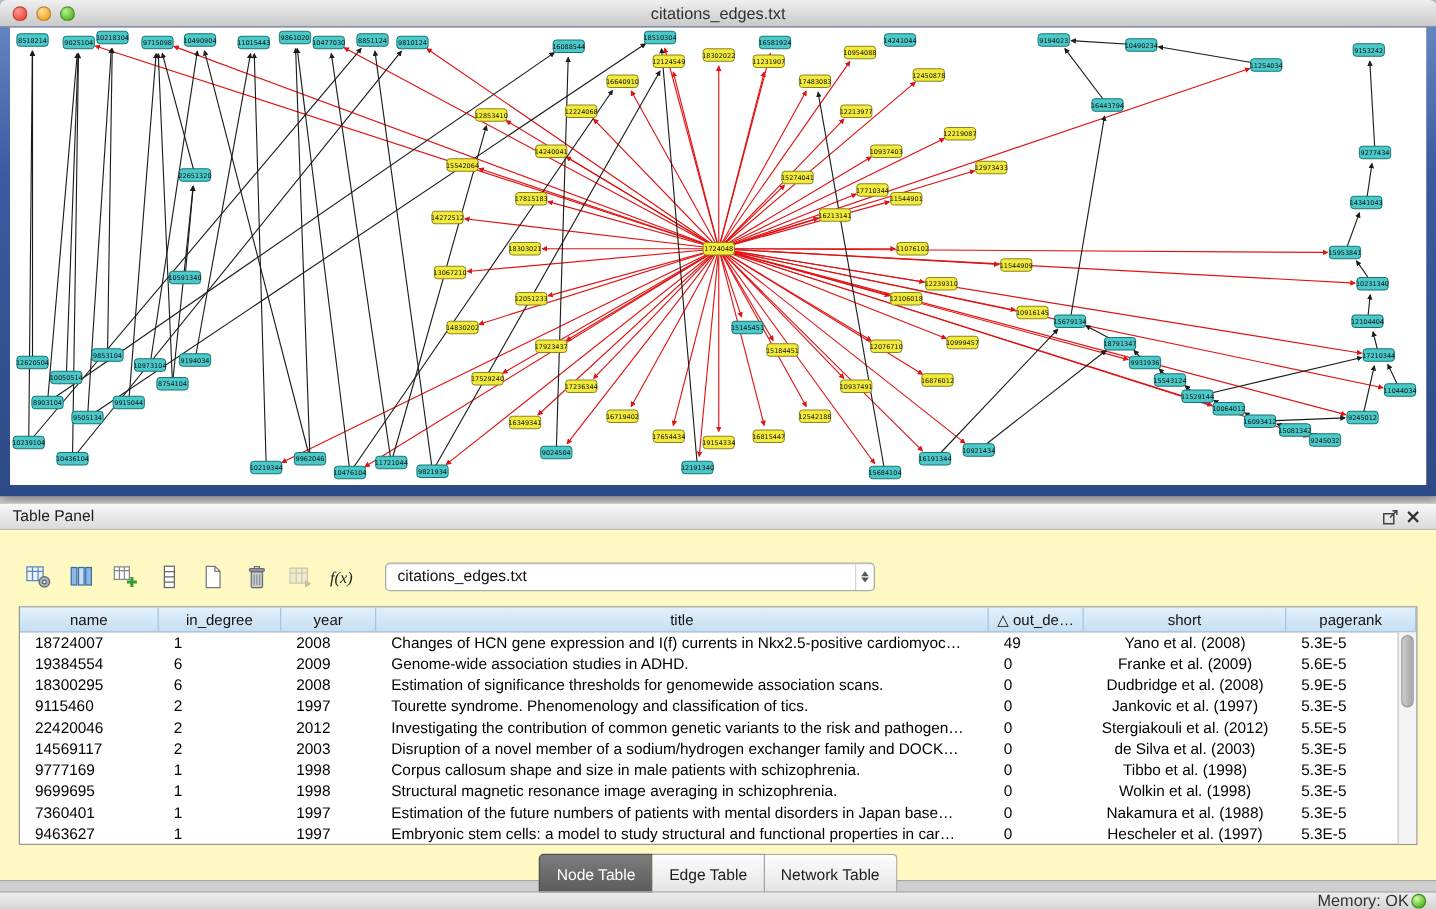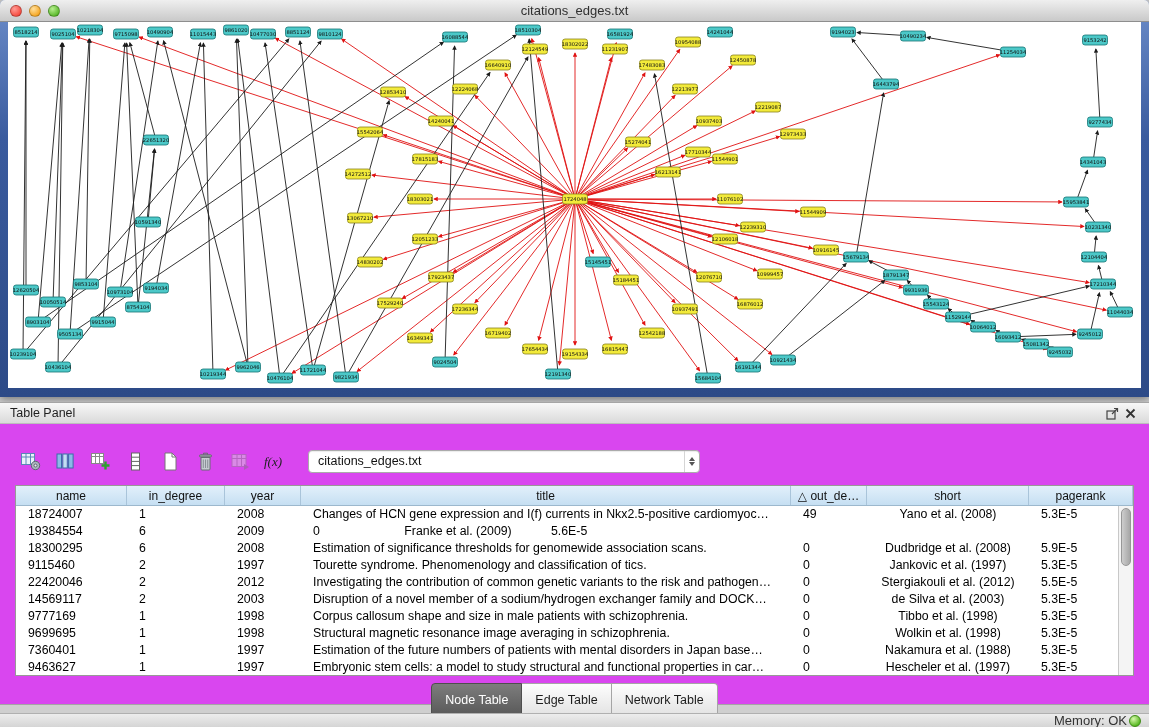--- a/index.html
+++ b/index.html
@@ -18,21 +18,21 @@
   .light { width:12px; height:12px; border-radius:50%; border:1px solid rgba(0,0,0,.25);
     padding:0; cursor:default; }
   .light.close { background:radial-gradient(circle at 35% 30%, #ff9b94, #f64a3f 75%); }
   .light.min   { background:radial-gradient(circle at 35% 30%, #ffdf9c, #f5a623 75%); }
   .light.zoom  { background:radial-gradient(circle at 35% 30%, #b7ef8f, #59b82a 75%); }
   .canvas-wrap { margin:0 8px 8px 8px; height:366px; background:#ffffff; overflow:hidden; }
   #graph-svg text { font-family:"DejaVu Sans",sans-serif; }
 
   
   .table-panel { position:absolute; top:402px; left:0; width:1149px; height:303px;
-    background:#d946ef; border-top:1px solid #a5a5a5; border-bottom:1px solid #a5a5a5; }
+    background:#fef9c3; border-top:1px solid #a5a5a5; border-bottom:1px solid #a5a5a5; }
   .panel-header { height:21px; background:linear-gradient(#f8f8f8,#dadada);
     border-bottom:1px solid #bdbdbd; display:flex; align-items:center; padding:0 10px;
     font-size:12.5px; color:#1e1e1e; }
   .panel-header .spacer { flex:1; }
   .ph-btn { background:none; border:none; width:18px; height:16px; display:flex;
     align-items:center; justify-content:center; cursor:default; }
 
   .toolbar { display:flex; align-items:center; gap:7px; margin:24px 0 0 16px; }
   .tool-btn { width:28px; height:26px; background:none; border:none; display:flex;
     align-items:center; justify-content:center; cursor:default; }
@@ -747,20 +747,21 @@
           <div class="td c2">2008</div>
           <div class="td c3">Changes of HCN gene expression and I(f) currents in Nkx2.5-positive cardiomyoc…</div>
           <div class="td c4">49</div>
           <div class="td c5">Yano et al. (2008)</div>
           <div class="td c6">5.3E-5</div>
         </div>
         <div class="tr">
           <div class="td c0">19384554</div>
           <div class="td c1">6</div>
           <div class="td c2">2009</div>
+          <div class="td c3">Genome-wide association studies in ADHD.</div>
           <div class="td c4">0</div>
           <div class="td c5">Franke et al. (2009)</div>
           <div class="td c6">5.6E-5</div>
         </div>
         <div class="tr">
           <div class="td c0">18300295</div>
           <div class="td c1">6</div>
           <div class="td c2">2008</div>
           <div class="td c3">Estimation of significance thresholds for genomewide association scans.</div>
           <div class="td c4">0</div>

